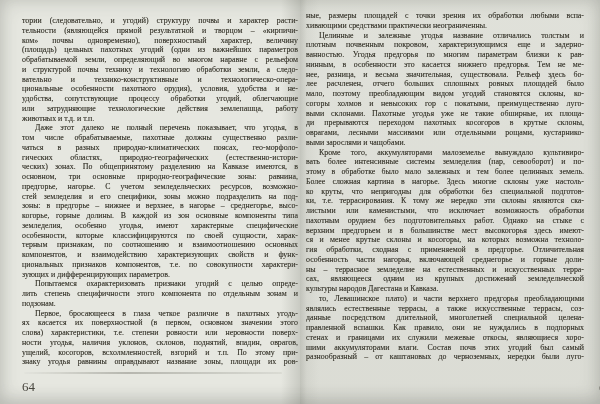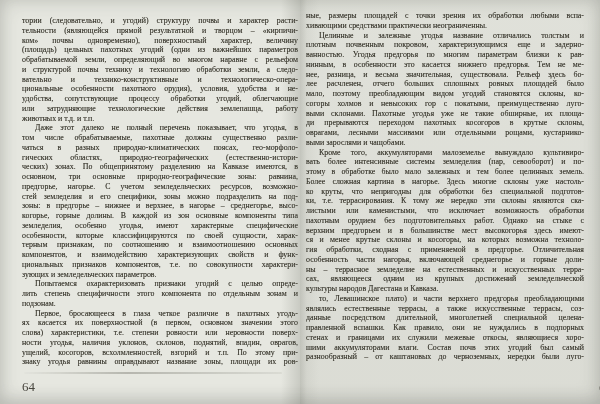--- a/index.html
+++ b/index.html
@@ -98,21 +98,21 @@
         <div class="line">основном, три основные природно-географические зоны: равнина,</div>
         <div class="line">предгорье, нагорье. С учетом земледельческих ресурсов, возможно-</div>
         <div class="line">стей земледелия и его специфики, зоны можно подразделить на под-</div>
         <div class="line">зоны: в предгорье – нижнее и верхнее, в нагорье – среднегорье, высо-</div>
         <div class="line">когорье, горные долины. В каждой из зон основные компоненты типа</div>
         <div class="line">земледелия, особенно угодья, имеют характерные специфические</div>
         <div class="line">особенности, которые классифицируются по своей сущности, харак-</div>
         <div class="line">терным признакам, по соотношению и взаимоотношению основных</div>
         <div class="line">компонентов, и взаимодействию характеризующих свойств и функ-</div>
         <div class="line">циональных признаков компонентов, т.е. по совокупности характери-</div>
-        <div class="line last">зующих и земледельческих параметров.</div>
+        <div class="line last">зующих и дифференцирующих параметров.</div>
       </div>
       <div class="para indent">
         <div class="line">Попытаемся охарактеризовать признаки угодий с целью опреде-</div>
         <div class="line">лить степень специфичности этого компонента по отдельным зонам и</div>
         <div class="line last">подзонам.</div>
       </div>
       <div class="para indent">
         <div class="line">Первое, бросающееся в глаза четкое различие в пахотных угодь-</div>
         <div class="line">ях касается их поверхностной (в первом, основном значении этого</div>
         <div class="line">слова) характеристики, т.е. степени ровности или неровности поверх-</div>

